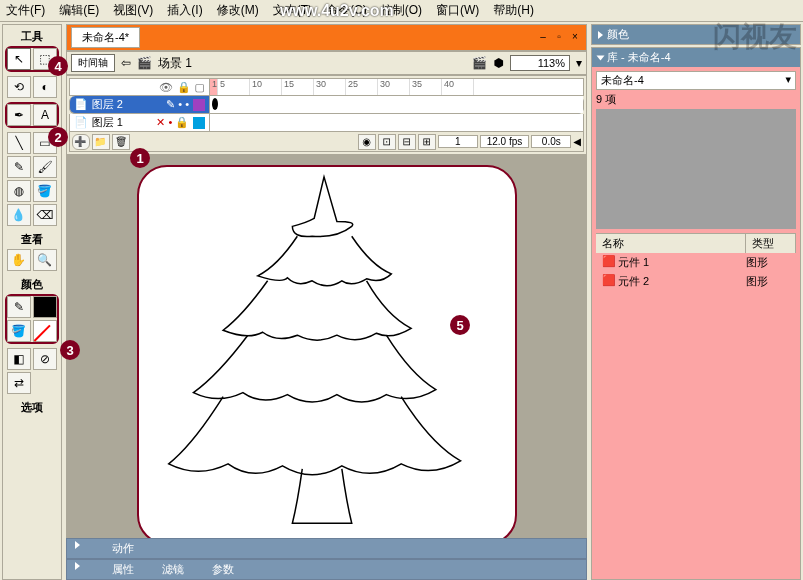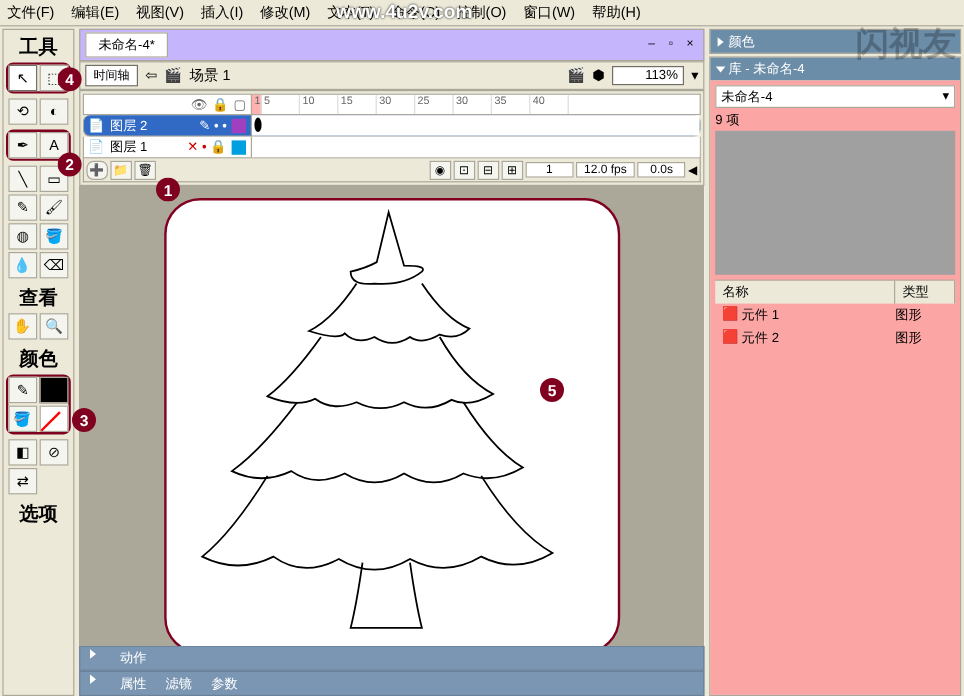--- a/index.html
+++ b/index.html
@@ -5,28 +5,28 @@
 * { margin: 0; padding: 0; box-sizing: border-box; }
 body { font: 12px "Microsoft YaHei", SimSun, sans-serif; background: #ece9d8; width: 803px; height: 580px; overflow: hidden; }
 
 
 .menubar { display: flex; gap: 14px; padding: 2px 6px; background: #ece9d8; border-bottom: 1px solid #aca899; }
 .menubar span { cursor: pointer; }
 
 
 .main { display: flex; height: 560px; }
 .tools { width: 60px; border: 1px solid #aca899; background: #ece9d8; display: flex; flex-direction: column; align-items: center; padding: 2px; margin: 2px; }
-.tools-hdr { font-weight: bold; font-size: 16px; margin: 2px 0; }
+.tools-hdr { font-weight: bold; font-size: 11px; margin: 2px 0; }
 .tool-grid { display: grid; grid-template-columns: 24px 24px; gap: 2px; margin-bottom: 4px; }
 .tool { width: 24px; height: 22px; border: 1px solid #aca899; background: #f5f5f0; display: flex; align-items: center; justify-content: center; font-size: 12px; cursor: pointer; }
 .tool.sel { background: #fff; border: 1px solid #716f64; }
 .hl { border: 2px solid #800020; border-radius: 6px; }
 
 .center { flex: 1; display: flex; flex-direction: column; margin: 2px; }
-.doc-tabs { display: flex; align-items: center; background: #c4b5fd; border: 1px solid #aca899; padding: 2px 4px; gap: 34px; }
+.doc-tabs { display: flex; align-items: center; background: #f97316; border: 1px solid #aca899; padding: 2px 4px; gap: 34px; }
 .doc-tab { background: #fff; border: 1px solid #aca899; padding: 2px 10px; font-size: 11px; }
 .win-ctrls { margin-left: auto; display: flex; gap: 2px; }
 .win-ctrls span { width: 14px; height: 14px; font-size: 10px; text-align: center; cursor: pointer; }
 
 .scene-bar { display: flex; align-items: center; background: #ece9d8; border: 1px solid #aca899; padding: 2px 4px; gap: 6px; }
 .scene-bar .tl-btn { background: #fff; border: 1px solid #716f64; padding: 1px 6px; font-size: 10px; cursor: pointer; }
 .scene-bar .sp { margin-left: auto; }
 .zoom { width: 60px; border: 1px solid #716f64; padding: 1px 4px; background: #fff; text-align: right; font-size: 11px; }
 
 .timeline { border: 1px solid #aca899; background: #ece9d8; padding: 2px; }
@@ -40,21 +40,21 @@
 .tl-layer { width: 140px; display: flex; align-items: center; gap: 4px; padding: 0 4px; font-size: 11px; border-right: 1px solid #aca899; }
 .tl-frames { flex: 1; background: #fff; position: relative; }
 .tl-sw { width: 12px; height: 12px; display: inline-block; }
 .tl-ftr { display: flex; height: 20px; border: 1px solid #aca899; border-top: none; align-items: center; padding: 0 2px; gap: 2px; font-size: 10px; }
 .tl-ftr .sbtn { width: 18px; height: 16px; border: 1px solid #aca899; background: #f5f5f0; display: flex; align-items: center; justify-content: center; cursor: pointer; }
 .stat { border: 1px solid #aca899; background: #fff; padding: 0 6px; min-width: 40px; text-align: center; }
 
 .stage-wrap { flex: 1; background: #aca899; padding: 10px; overflow: auto; position: relative; }
 .stage { background: #fff; width: 380px; height: 380px; margin: 0 auto; position: relative; border: 2px solid #800020; border-radius: 30px; }
 
-.panel-bar { display: flex; background: #7a96b2; border: 1px solid #6b8099; padding: 2px 8px; gap: 16px; color: #fff; font-size: 11px; }
+.panel-bar { display: flex; background: #7a96b2; border: 1px solid #6b8099; padding: 2px 8px; gap: 28px; color: #fff; font-size: 11px; }
 .panel-bar span { cursor: pointer; }
 .tri { display: inline-block; width: 0; height: 0; border-top: 4px solid transparent; border-bottom: 4px solid transparent; border-left: 5px solid #fff; margin-right: 4px; }
 
 
 .right { width: 210px; display: flex; flex-direction: column; margin: 2px; gap: 2px; }
 .pnl { border: 1px solid #aca899; background: #ece9d8; }
 .pnl-hdr { background: #6b8da8; color: #fff; font-size: 11px; padding: 2px 6px; display: flex; align-items: center; }
 .pnl-body { padding: 4px; background: #fca5a5; }
 .combo { width: 100%; border: 1px solid #aca899; padding: 1px 4px; font-size: 11px; background: #fff; display: flex; }
 .combo::after { content: "▾"; margin-left: auto; }

